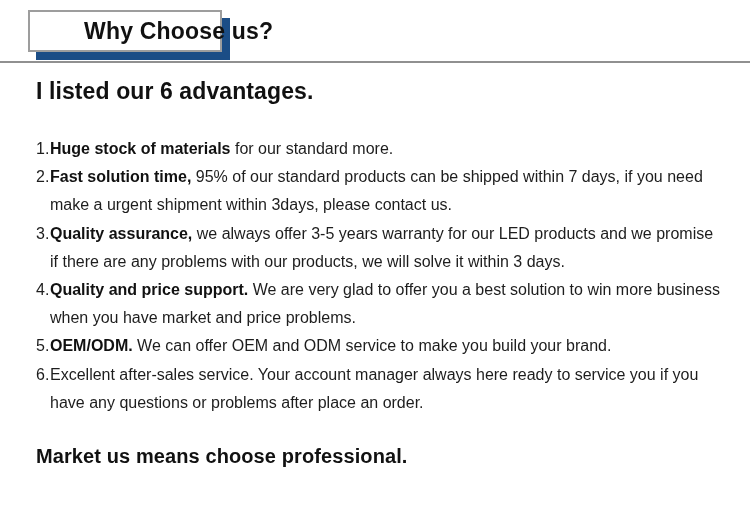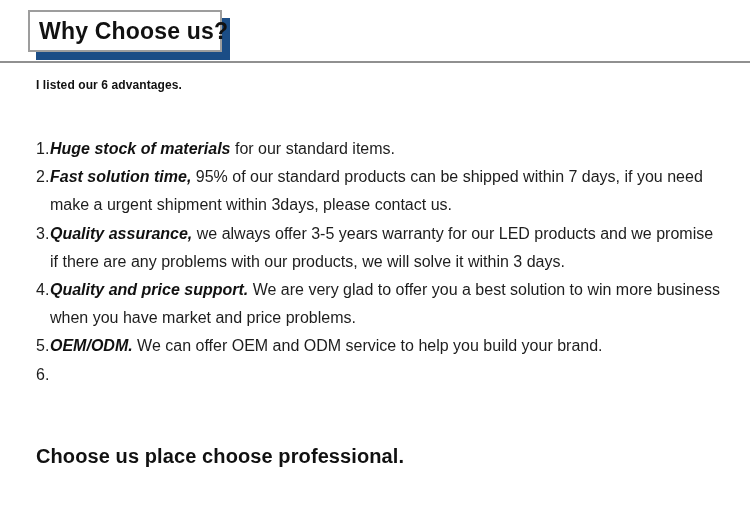--- a/index.html
+++ b/index.html
@@ -23,48 +23,49 @@
     position: absolute; left: 28px; top: 10px;
     width: 194px; height: 42px;
     background: #ffffff;
     border: 2px solid var(--box-border, #9d9d9d);
   }
   .title-box h1 {
     font-size: 23px; font-weight: bold; color: #111111;
     line-height: 38px; padding-left: 9px;
     letter-spacing: 0.2px;
     white-space: nowrap;
+    margin-left: 45px;
   }
   .header-divider {
     position: absolute; left: 0; top: 61px;
     width: 750px; height: 2px;
     background: var(--divider, #909090);
   }
 
   .intro-heading {
     position: absolute; left: 36px; top: 78px;
-    font-size: 12px; font-weight: bold; color: #111111;
+    font-size: 23px; font-weight: bold; color: #111111;
     letter-spacing: 0.1px;
   }
 
   ol.advantages {
     position: absolute; left: 36px; top: 135px;
     width: 684px;
     list-style: none;
     font-size: 16px; line-height: 28.2px;
     color: #1d1d1d;
   }
   ol.advantages li {
     position: relative;
     padding-left: 14px;
   }
   ol.advantages .num {
     position: absolute; left: 0; top: 0;
   }
-  ol.advantages strong { font-weight: bold; color: #111111; font-style: italic; }
+  ol.advantages strong { font-weight: bold; color: #111111; }
 
   .footer-heading {
     position: absolute; left: 36px; top: 445px;
     font-size: 20px; font-weight: bold; color: #111111;
     letter-spacing: 0.1px;
   }
 </style>
 </head>
 <body>
 
@@ -72,23 +73,23 @@
 
   <div class="title-shadow"></div>
   <div class="title-box">
     <h1>Why Choose us?</h1>
   </div>
   <div class="header-divider"></div>
 
   <h2 class="intro-heading">I listed our 6 advantages.</h2>
 
   <ol class="advantages">
-    <li><span class="num">1.</span><strong>Huge stock of materials</strong><span> for our standard items.</span></li>
+    <li><span class="num">1.</span><strong>Huge stock of materials</strong><span> for our standard more.</span></li>
     <li><span class="num">2.</span><strong>Fast solution time,</strong><span> 95% of our standard products can be shipped within 7 days, if you need make a urgent shipment within 3days, please contact us.</span></li>
     <li><span class="num">3.</span><strong>Quality assurance,</strong><span> we always offer 3-5 years warranty for our LED products and we promise if there are any problems with our products, we will solve it within 3 days.</span></li>
     <li><span class="num">4.</span><strong>Quality and price support.</strong><span> We are very glad to offer you a best solution to win more business when you have market and price problems.</span></li>
-    <li><span class="num">5.</span><strong>OEM/ODM.</strong><span> We can offer OEM and ODM service to help you build your brand.</span></li>
-    <li><span class="num">6.</span><strong></strong></li>
+    <li><span class="num">5.</span><strong>OEM/ODM.</strong><span> We can offer OEM and ODM service to make you build your brand.</span></li>
+    <li><span class="num">6.</span><strong></strong><span>Excellent after-sales service. Your account manager always here ready to service you if you have any questions or problems after place an order.</span></li>
   </ol>
 
-  <h2 class="footer-heading">Choose us place choose professional.</h2>
+  <h2 class="footer-heading">Market us means choose professional.</h2>
 
 </div>
 
 </body></html>

